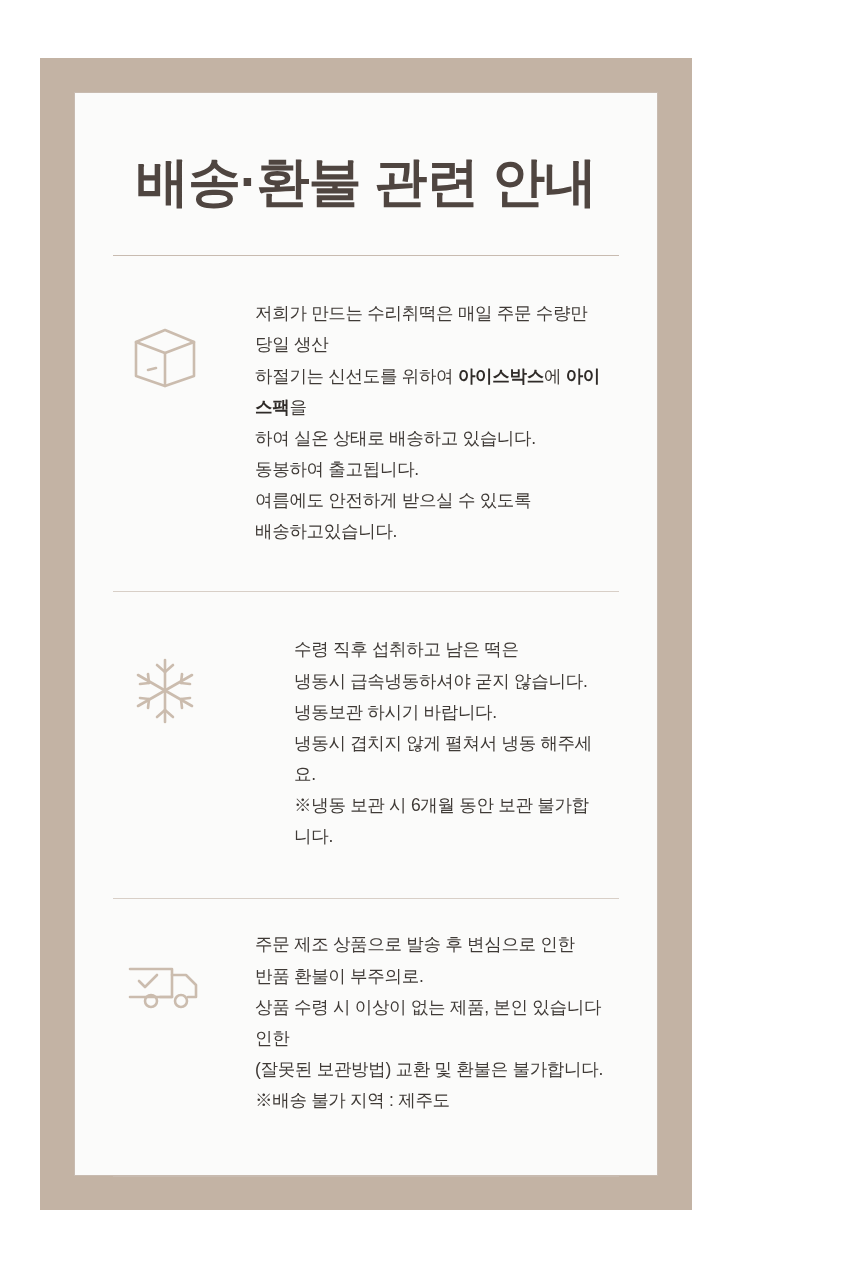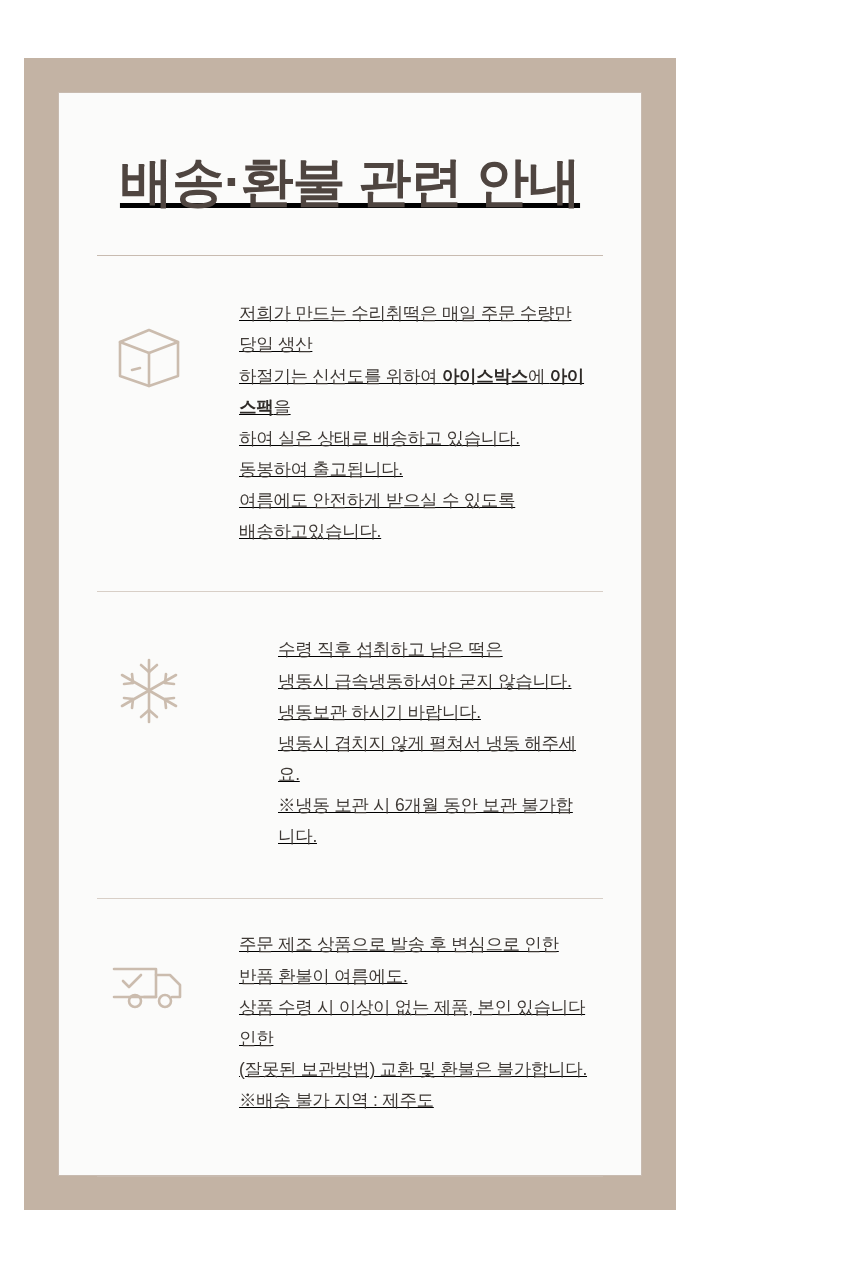--- a/index.html
+++ b/index.html
@@ -10,28 +10,27 @@
     width: 860px;
     height: 1268px;
     background: #ffffff;
     font-family: "Liberation Sans", sans-serif;
     overflow: hidden;
   }
 
   
   .page {
     position: absolute;
-    left: 24px;
+    left: 40px;
     top: 58px;
     width: 652px;
     height: 1152px;
     background: #c3b3a4;
     box-sizing: border-box;
     padding: 34px;
-    text-decoration: underline;
   }
   .page-inner {
     width: 100%;
     height: 100%;
     background: #fbfbfa;
     box-sizing: border-box;
     border: 1px solid #c8bbb0;
     position: relative;
   }
 
@@ -181,21 +180,21 @@
           <path d="M4 14 L46 14 L46 42 L4 42"></path>
           <path d="M46 20 L60 20 L70 30 L70 42 L62 42"></path>
           <path d="M46 42 L34 42"></path>
           <circle cx="25" cy="46" r="6"></circle>
           <circle cx="55" cy="46" r="6"></circle>
           <path d="M13 26 L19 32 L31 20"></path>
         </svg>
       </div>
       <div class="block-text">
         <p>주문 제조 상품으로 발송 후 변심으로 인한</p>
-        <p>반품 환불이 여름에도.</p>
+        <p>반품 환불이 부주의로.</p>
         <p>상품 수령 시 이상이 없는 제품, 본인 있습니다 인한</p>
         <p>(잘못된 보관방법) 교환 및 환불은 불가합니다.</p>
         <p>※배송 불가 지역 : 제주도</p>
       </div>
     </div>
 
     <div class="divider divider-refund"></div>
 
   </div>
 </div>

